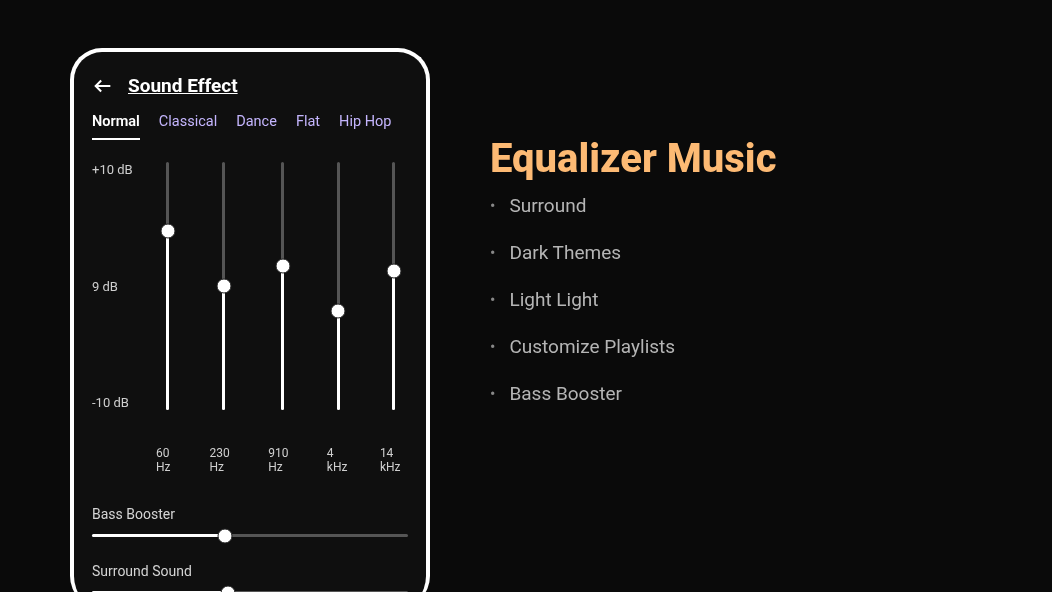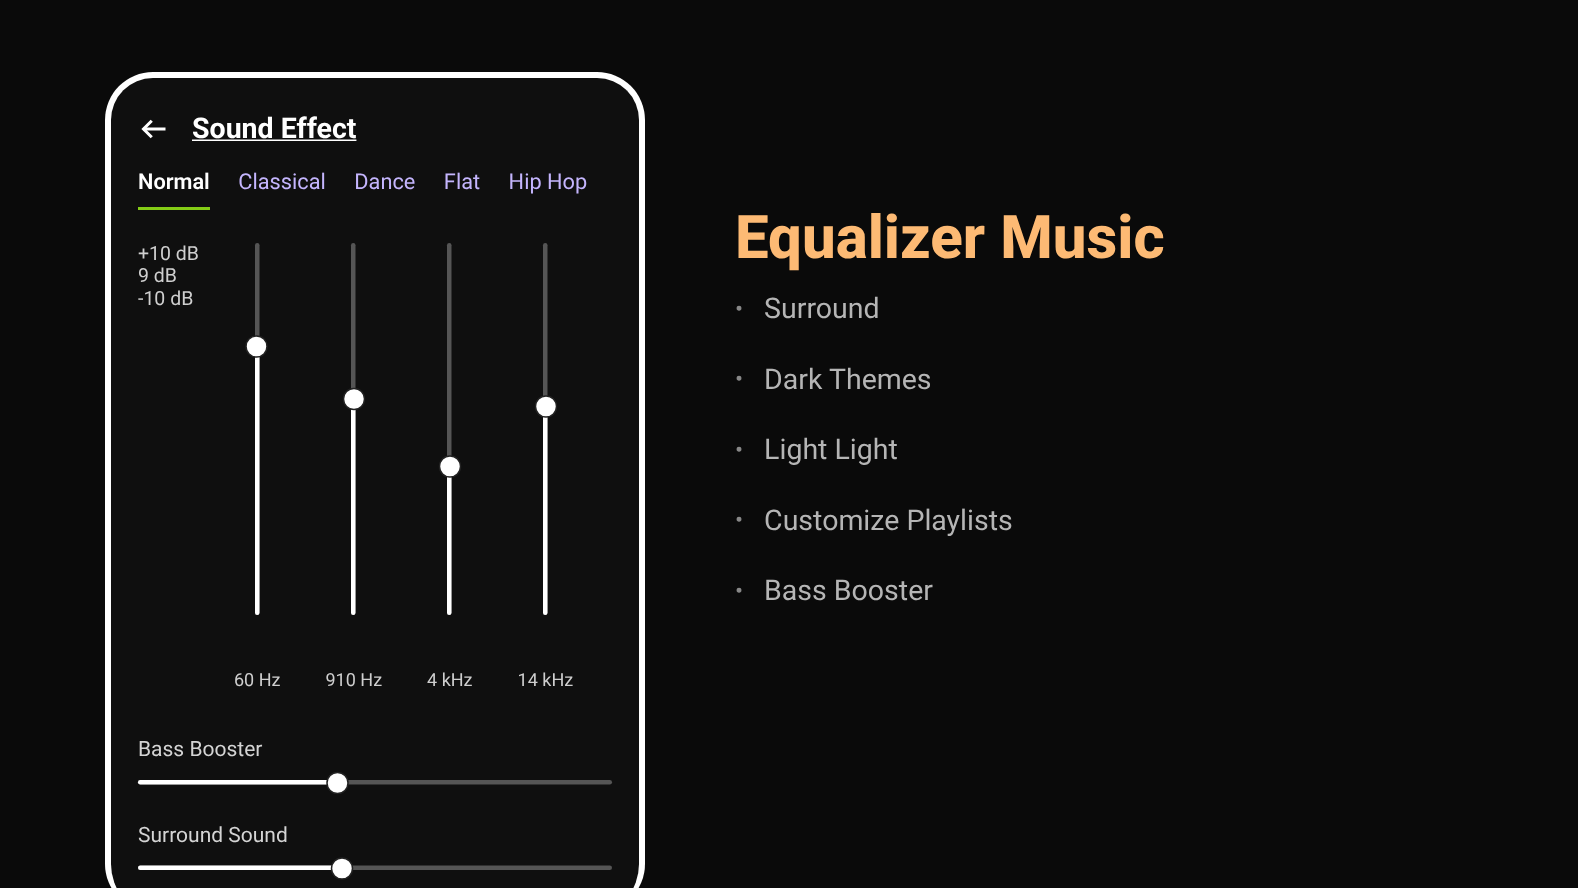--- a/index.html
+++ b/index.html
@@ -29,25 +29,26 @@
 .header {
   display: flex;
   align-items: center;
   gap: 14px;
   margin-bottom: 16px;
 }
 .back-arrow { width: 22px; height: 22px; fill: none; stroke: #fff; stroke-width: 2.2; }
 .header-title { color: #fff; font-size: 19px; font-weight: 700; text-decoration: underline; }
 .tabs { display: flex; gap: 19px; margin-bottom: 22px; }
 .tab { color: #c4b5fd; font-size: 14.5px; cursor: pointer; padding-bottom: 8px; }
-.tab.active { color: #fff; border-bottom: 2px solid #84cc16; font-weight: 600; }
+.tab.active { color: #fff; border-bottom: 2px solid #ffffff; font-weight: 600; }
 .eq-area { display: flex; margin-bottom: 32px; gap: 6px; }
 .db-labels {
   display: flex;
   flex-direction: column;
+  justify-content: space-between;
   height: 248px;
   color: #cfcfcf;
   font-size: 13px;
   min-width: 50px;
 }
 .sliders { display: flex; gap: 30px; padding-left: 8px; }
 .slider-col { display: flex; flex-direction: column; align-items: center; gap: 24px; }
 .slider-track {
   width: 3px;
   height: 248px;
@@ -133,20 +134,27 @@
       <div class="sliders">
         <div class="slider-col">
           <div class="slider-track">
             <div class="slider-fill" style="height: 72%;"></div>
             <div class="slider-thumb" style="top: 28%;"></div>
           </div>
           <div class="freq-label">60 Hz</div>
         </div>
         <div class="slider-col">
           <div class="slider-track">
+            <div class="slider-fill" style="height: 50%;"></div>
+            <div class="slider-thumb" style="top: 50%;"></div>
+          </div>
+          <div class="freq-label">230 Hz</div>
+        </div>
+        <div class="slider-col">
+          <div class="slider-track">
             <div class="slider-fill" style="height: 58%;"></div>
             <div class="slider-thumb" style="top: 42%;"></div>
           </div>
           <div class="freq-label">910 Hz</div>
         </div>
         <div class="slider-col">
           <div class="slider-track">
             <div class="slider-fill" style="height: 40%;"></div>
             <div class="slider-thumb" style="top: 60%;"></div>
           </div>

